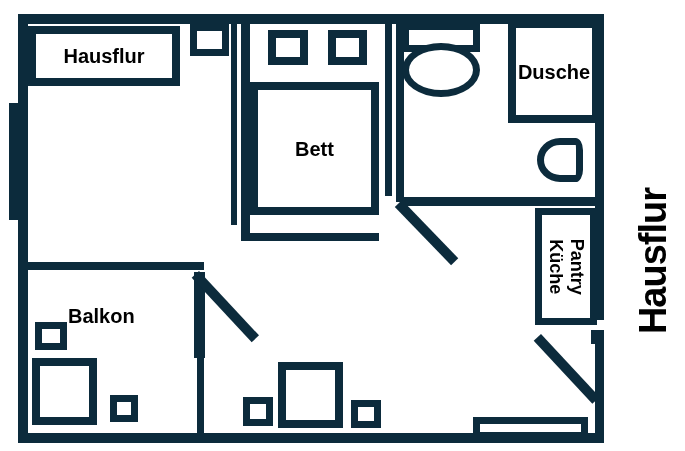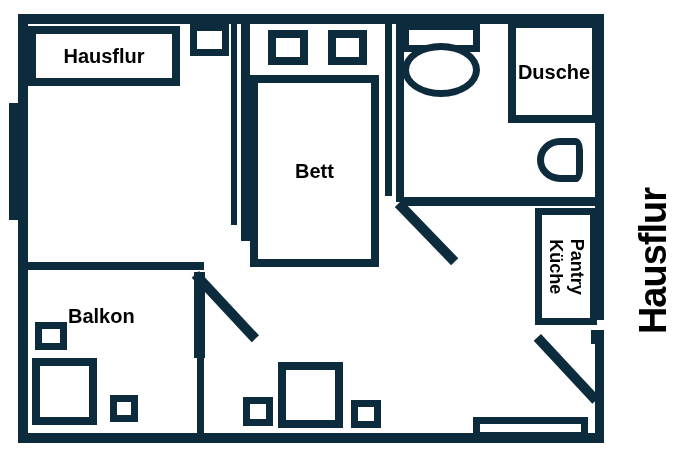--- a/index.html
+++ b/index.html
@@ -65,21 +65,21 @@
   <div class="door" style="left:199px;top:271px;width:88px;transform:rotate(47deg);"></div>
   <div class="door" style="left:402px;top:200px;width:81px;transform:rotate(46deg);"></div>
   <div class="door" style="left:541px;top:334px;width:86px;transform:rotate(47deg);"></div>
 
   <div class="f b8" style="left:28px;top:26px;width:152px;height:60px;">
     <span class="lbl">Hausflur</span>
   </div>
   <div class="f" style="left:190px;top:24px;width:39px;height:32px;"></div>
   <div class="f b8" style="left:268px;top:30px;width:40px;height:35px;"></div>
   <div class="f b8" style="left:328px;top:30px;width:39px;height:35px;"></div>
-  <div class="f b8" style="left:250px;top:75px;width:129px;height:192px;">
+  <div class="f b8" style="left:250px;top:82px;width:129px;height:133px;">
     <span class="lbl">Bett</span>
   </div>
 
   <div class="f" style="left:402px;top:23px;width:78px;height:29px;"></div>
   <div class="f ellipse" style="left:402px;top:43px;width:78px;height:54px;"></div>
   <div class="f b8" style="left:508px;top:20px;width:92px;height:103px;">
     <span class="lbl">Dusche</span>
   </div>
   <div class="f toilet" style="left:537px;top:138px;width:46px;height:44px;"></div>
 

